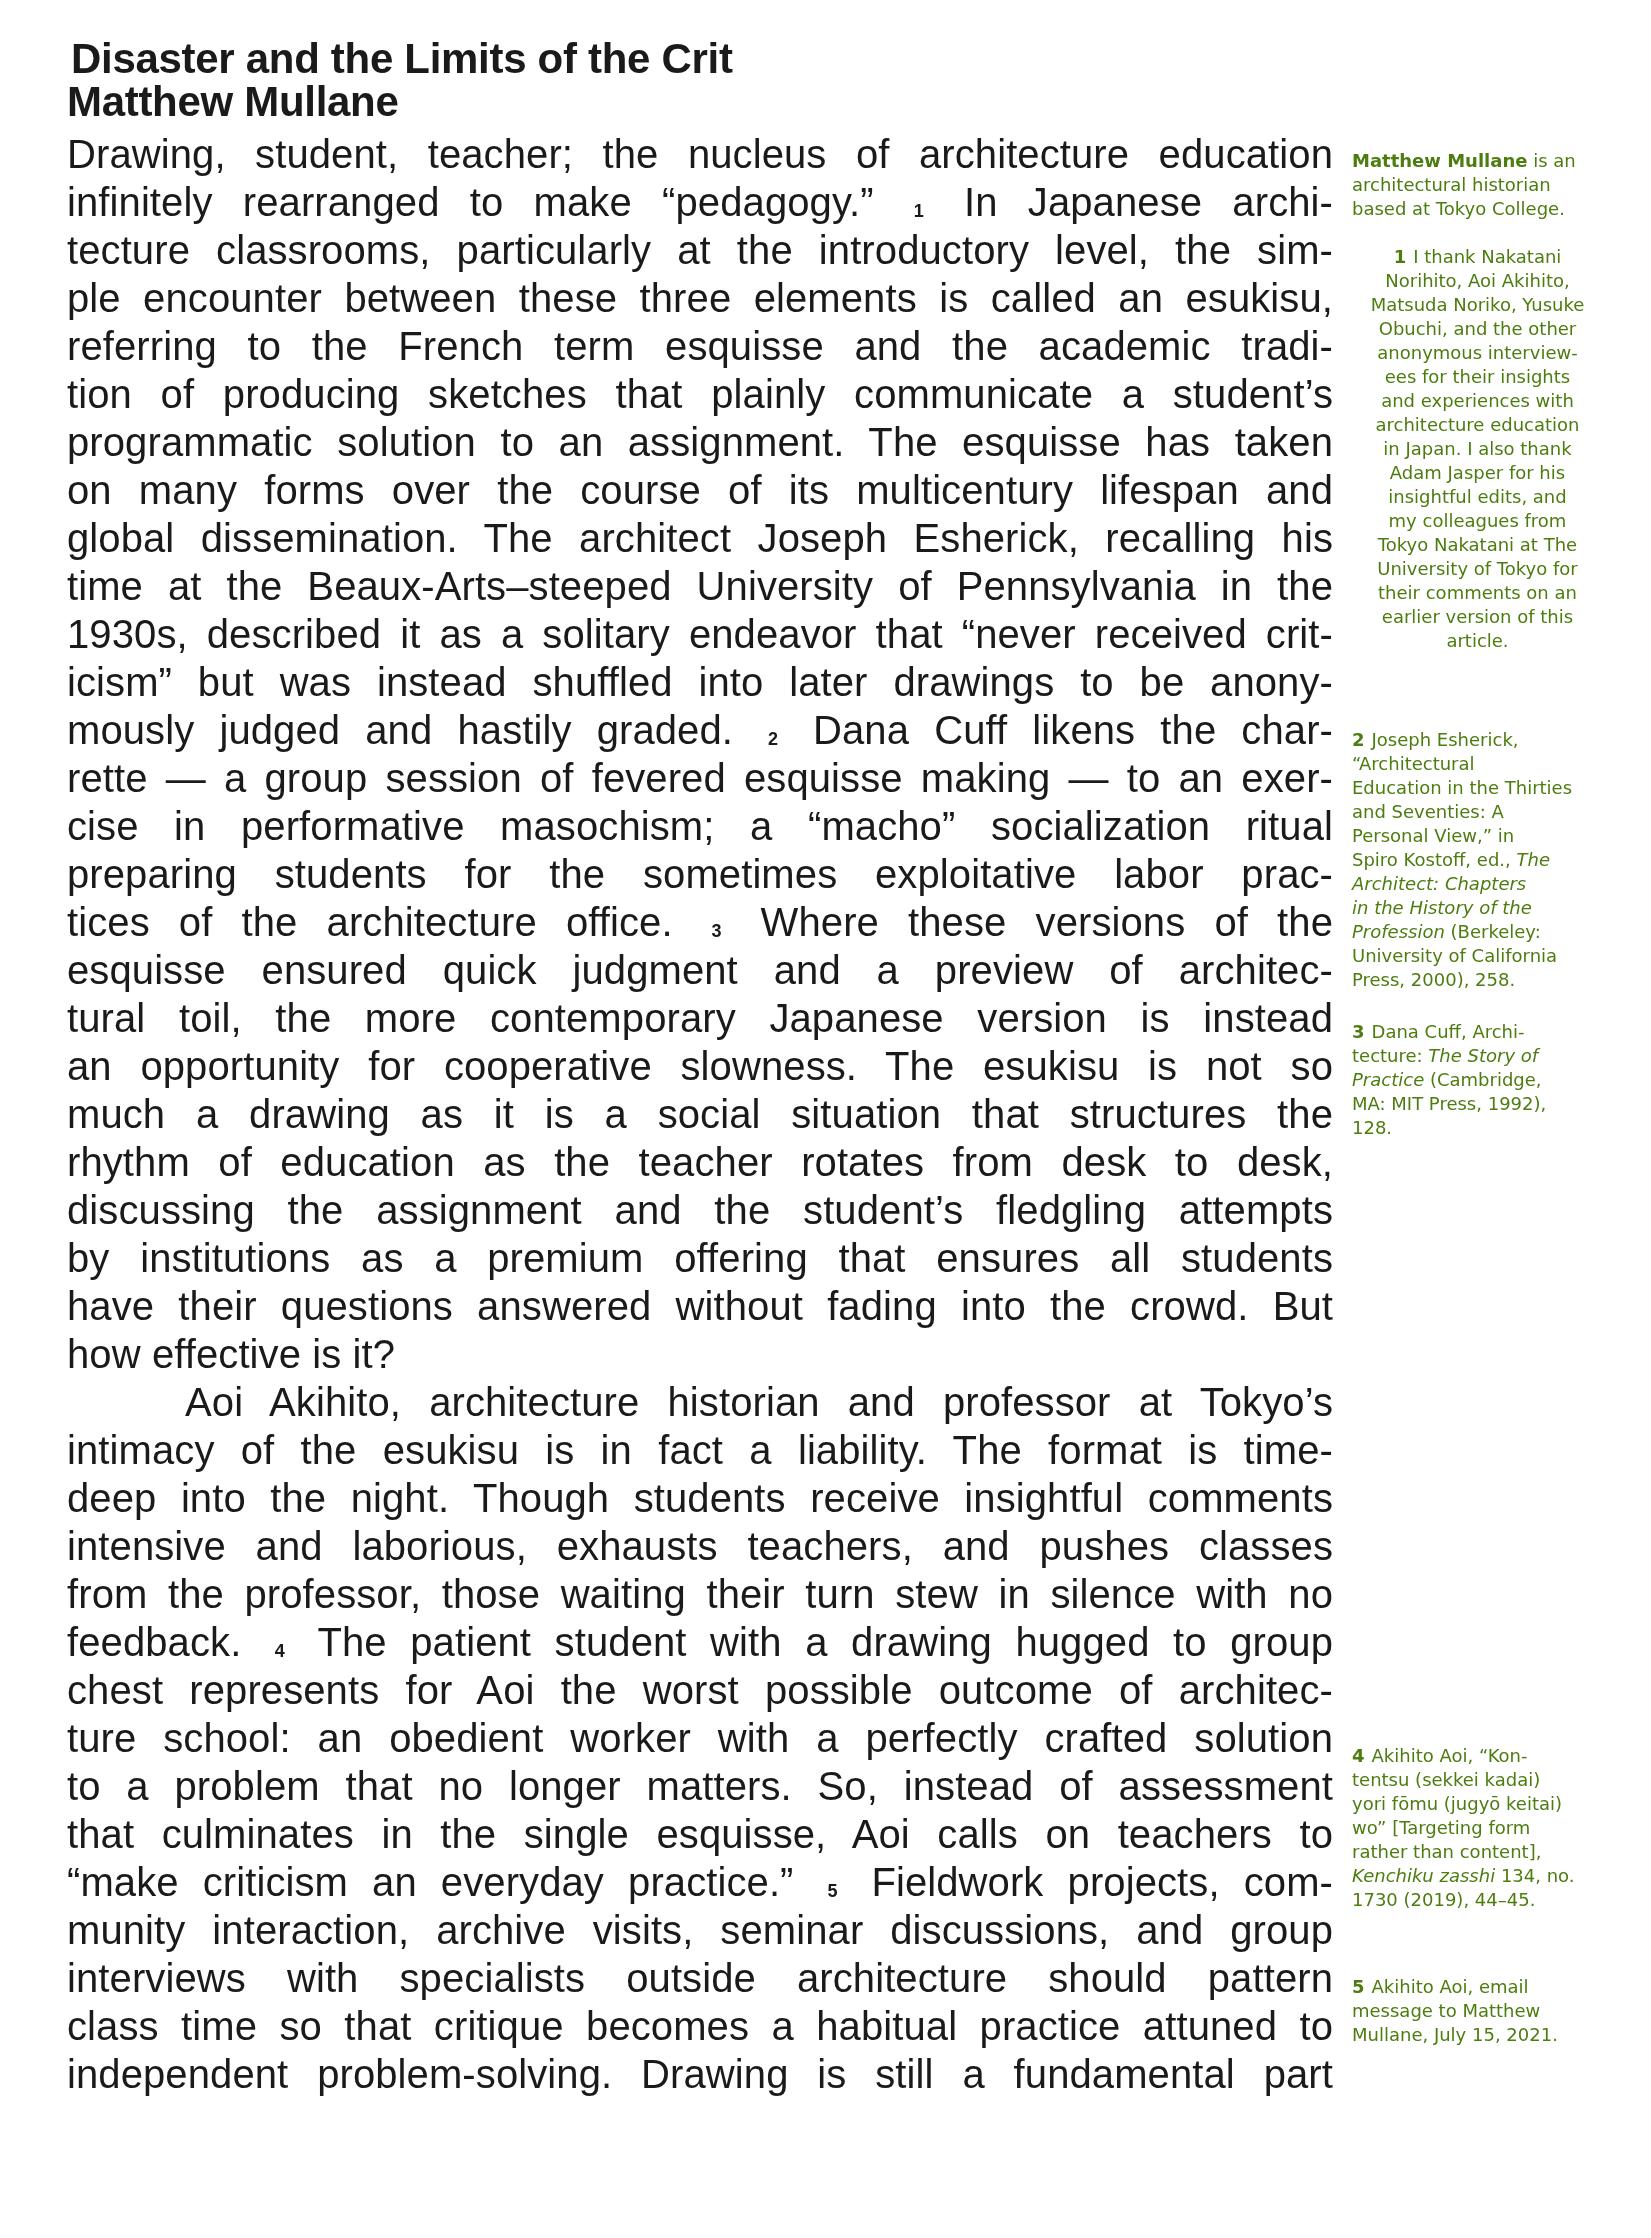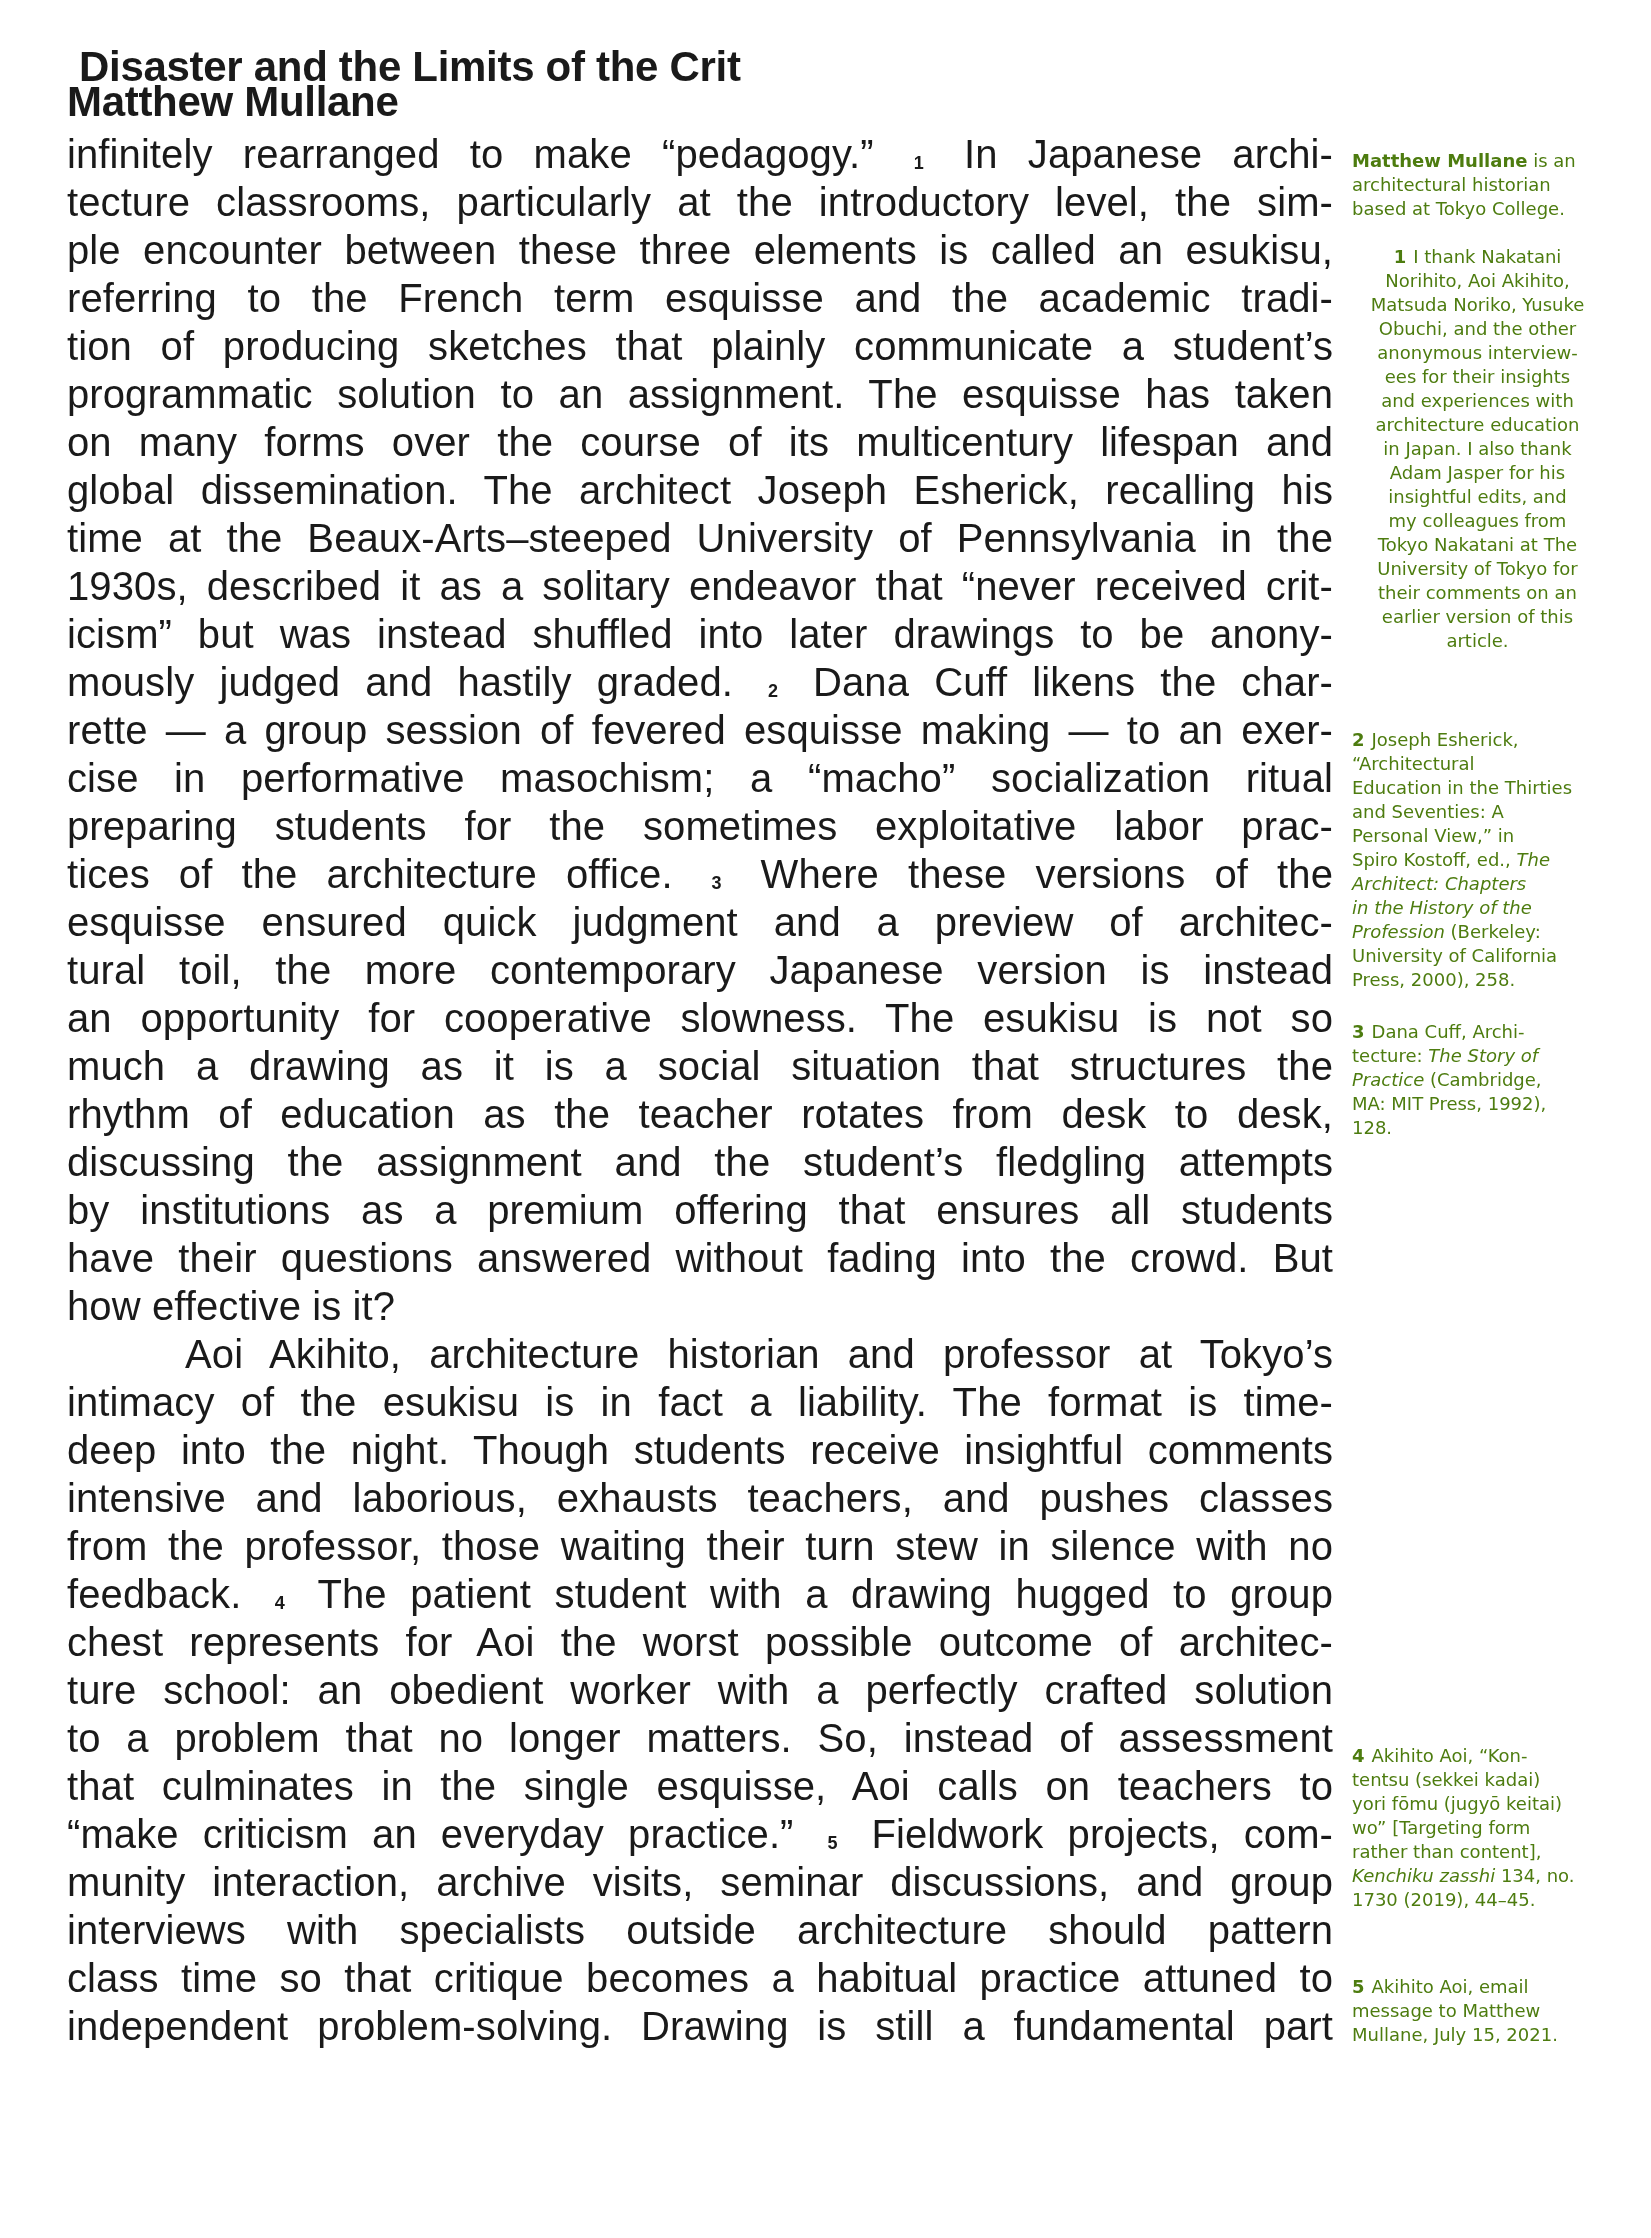--- a/index.html
+++ b/index.html
@@ -5,21 +5,21 @@
     html, body { margin: 0; padding: 0; background: #ffffff; }
     body {
       width: 1652px; height: 2239px; position: relative; overflow: hidden;
       color: #1a1a1a;
       font-family: "DejaVu Sans", "Liberation Sans", sans-serif;
     }
     .title {
       position: absolute; left: 67px; top: 32px;
       font-family: "Liberation Sans", "DejaVu Sans", sans-serif;
       font-weight: bold; font-size: 42px; line-height: 46px;
-      letter-spacing: -0.3px; margin: 12px;
+      letter-spacing: -0.3px; margin: 4px;
     }
     .author {
       position: absolute; left: 67px; top: 79px;
       font-family: "Liberation Sans", "DejaVu Sans", sans-serif;
       font-weight: bold; font-size: 42px; line-height: 46px;
       letter-spacing: -0.3px; margin: 0;
     }
     .main {
       position: absolute; left: 67px; top: 130px; width: 1266px;
       font-family: "Liberation Sans", "DejaVu Sans", sans-serif;
@@ -46,20 +46,21 @@
     .side i { font-style: italic; }
     .side .sl { display: block; white-space: nowrap; }
   </style>
 </head>
 <body>
 
 <h1 class="title">Disaster and the Limits of the Crit</h1>
 <h2 class="author">Matthew Mullane</h2>
 
 <div class="main" id="main-body">
+    <span class="line"><span>Drawing, student, teacher; the nucleus of architecture education</span></span>
     <span class="line"><span>infinitely rearranged to make “pedagogy.”</span> <span class="fn-ref">1</span> <span>In Japanese archi-</span></span>
     <span class="line"><span>tecture classrooms, particularly at the introductory level, the sim-</span></span>
     <span class="line"><span>ple encounter between these three elements is called an esukisu,</span></span>
     <span class="line"><span>referring to the French term esquisse and the academic tradi-</span></span>
     <span class="line"><span>tion of producing sketches that plainly communicate a student’s</span></span>
     <span class="line"><span>programmatic solution to an assignment. The esquisse has taken</span></span>
     <span class="line"><span>on many forms over the course of its multicentury lifespan and</span></span>
     <span class="line"><span>global dissemination. The architect Joseph Esherick, recalling his</span></span>
     <span class="line"><span>time at the Beaux-Arts–steeped University of Pennsylvania in the</span></span>
     <span class="line"><span>1930s, described it as a solitary endeavor that “never received crit-</span></span>

